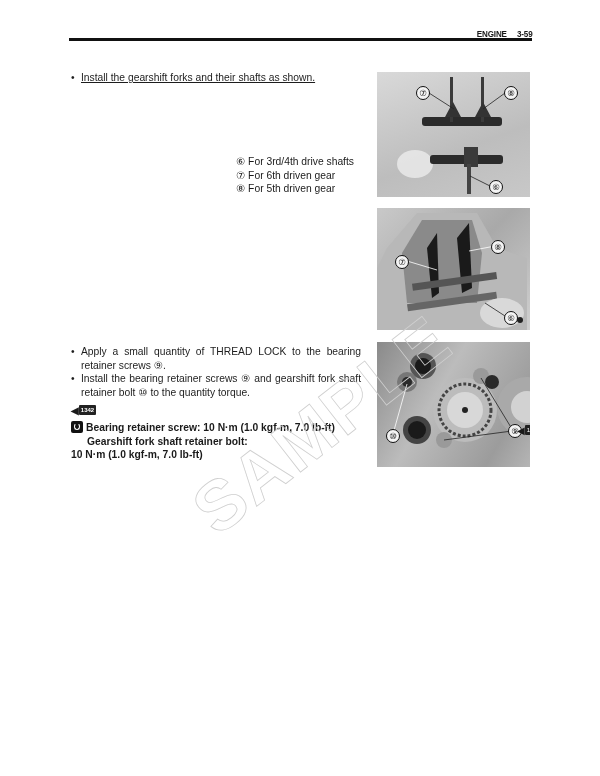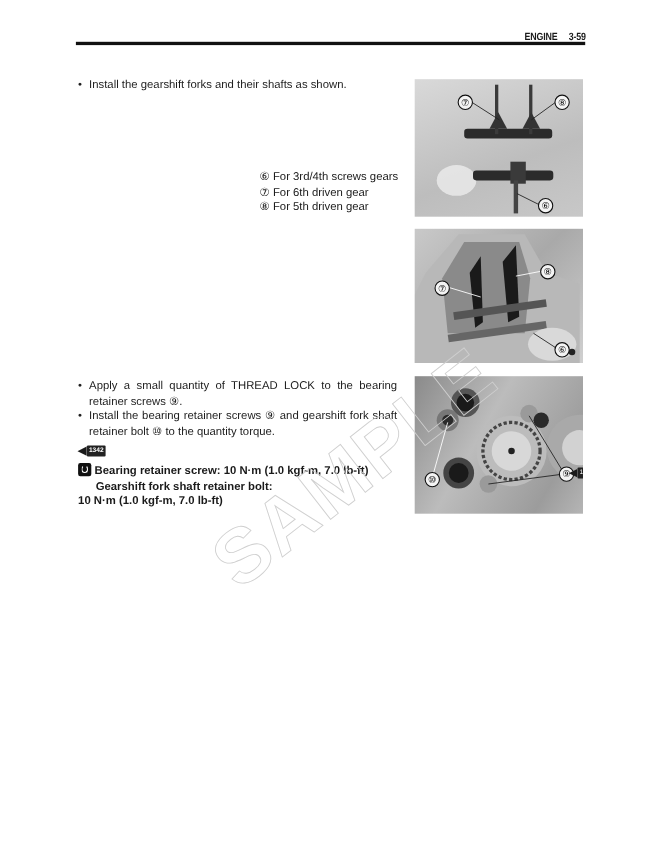--- a/index.html
+++ b/index.html
@@ -9,21 +9,21 @@
   .header { position: absolute; left: 69px; top: 28px; width: 463px; height: 12px; }
   .header-text { position: absolute; right: 0; top: 0; font-size: 9.5px; font-weight: bold;
                  letter-spacing: -0.2px; transform: scaleX(0.85); transform-origin: right top; white-space: nowrap; }
   .header-text span + span { margin-left: 12px; }
   .header-rule { position: absolute; left: 69px; top: 38px; width: 463px; height: 3px; background: #111; }
 
   .text { position: absolute; font-size: 10.3px; line-height: 13.6px; color: #1d1d1d; }
   .bullet { position: relative; padding-left: 10px; text-align: justify; }
   .bullet::before { content: "\2022"; position: absolute; left: 0; top: 0; }
 
-  .sec1 { left: 71px; top: 71px; width: 290px; }
+  .sec1 { left: 71px; top: 71px; width: 290px; text-decoration: underline; }
   .legend { position: absolute; left: 236px; top: 155px; font-size: 10.3px; line-height: 13.6px; }
 
   .sec2 { left: 71px; top: 345px; width: 290px; }
 
   .spec { position: absolute; left: 71px; font-size: 10.3px; font-weight: bold; line-height: 13.6px; white-space: nowrap; }
   .spec1 { top: 405px; }
   .spec2 { top: 421px; width: 290px; }
   .spec2 .line2 { padding-left: 16px; }
   .spec2 .line3 { text-align: left; }
 
@@ -59,21 +59,21 @@
     </div>
   </div>
   <div class="header-rule"></div>
 </div>
 
 <div class="text sec1">
   <div class="bullet"><span>Install the gearshift forks and their shafts as shown.</span></div>
 </div>
 
 <div class="legend">
-  <div><span>⑥</span> <span>For 3rd/4th screws gears</span></div>
+  <div><span>⑥</span> <span>For 3rd/4th drive shafts</span></div>
   <div><span>⑦</span> <span>For 6th driven gear</span></div>
   <div><span>⑧</span> <span>For 5th driven gear</span></div>
 </div>
 
 <div class="text sec2">
   <div class="bullet">
     <span>Apply a small quantity of THREAD LOCK to the bearing retainer screws</span>
     <span>⑨</span><span>.</span>
   </div>
   <div class="bullet">

